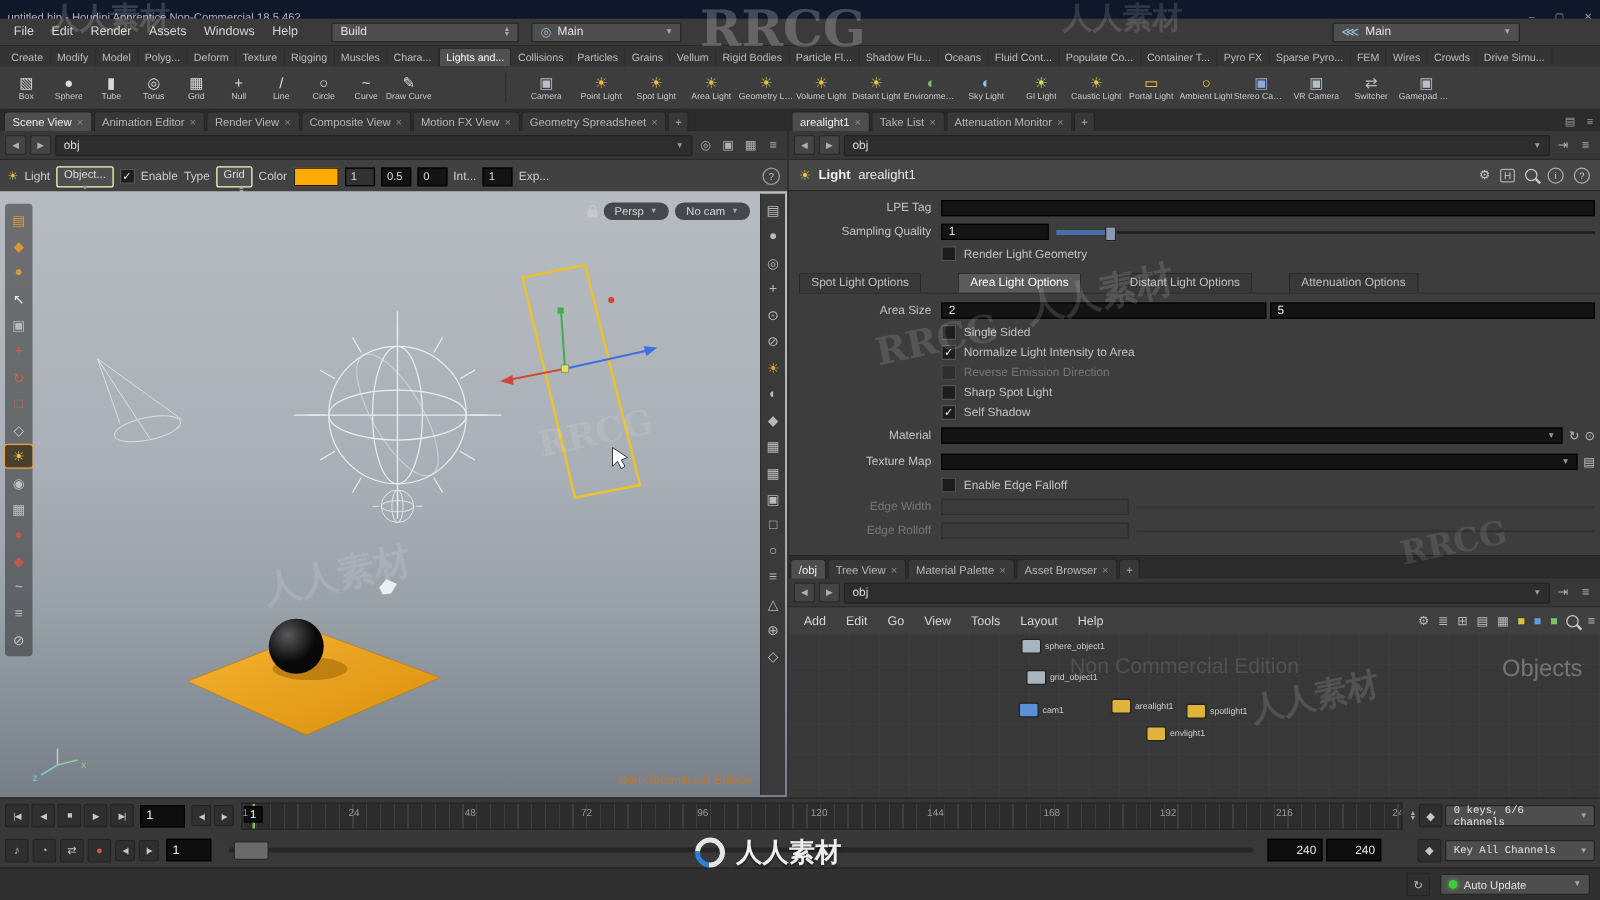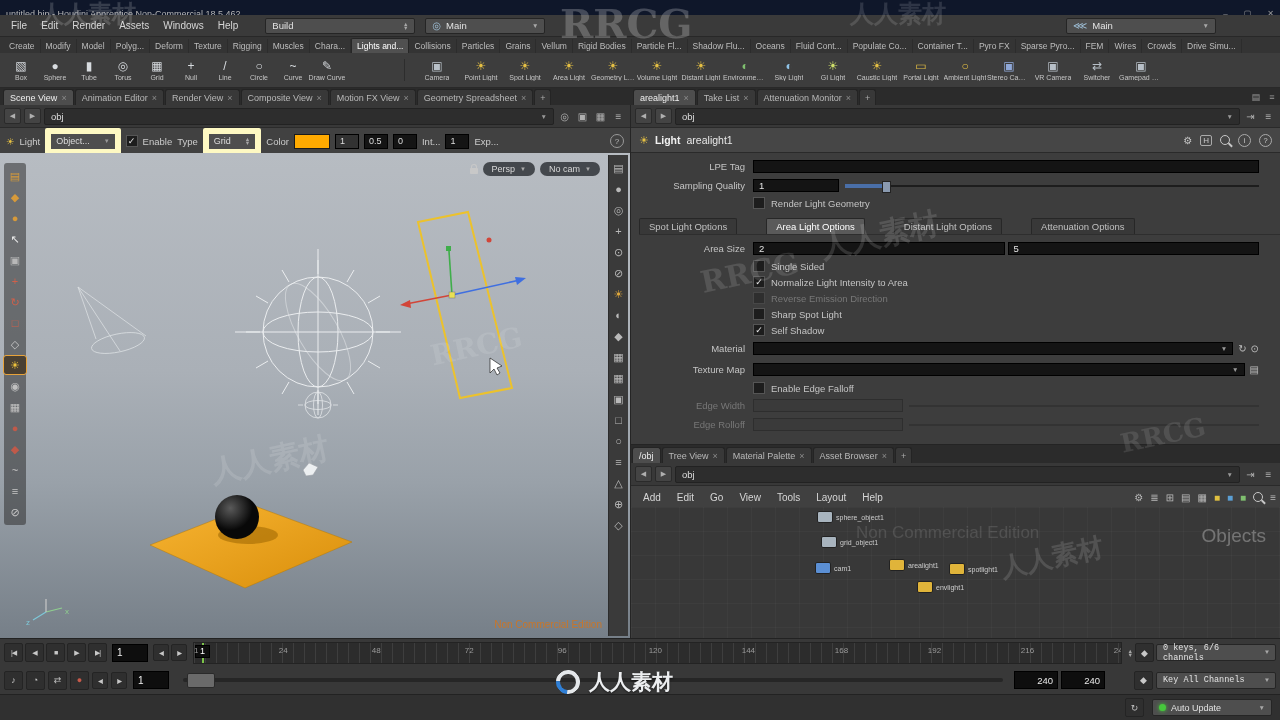--- a/index.html
+++ b/index.html
@@ -43,21 +43,21 @@
   
   .left-pane{position:absolute;top:105px;left:0;width:630px;height:533px;background:#3d3d3d;}
   .right-pane{position:absolute;top:105px;left:630px;width:650px;height:533px;background:#3d3d3d;border-left:1px solid #252525;box-sizing:border-box;}
   .pathbar{height:22px;display:flex;align-items:center;gap:3px;padding:0 4px;background:#383838;border-bottom:1px solid #2a2a2a;}
   .navbtn{width:15px;height:14px;display:flex;align-items:center;justify-content:center;font-size:7px;color:#b0b0b0;background:#444;border:1px solid #2a2a2a;border-radius:2px;}
   .path-combo{flex:1;height:15px;background:#2d2d2d;border:1px solid #222;border-radius:2px;display:flex;align-items:center;padding:0 6px;font-size:9.5px;color:#ddd;gap:4px;}
   .path-combo .arrow{margin-left:auto;font-size:6.5px;color:#999;}
   .mini-icon{width:15px;text-align:center;font-size:10px;color:#b0b0b0;}
   
   .light-toolbar{height:26px;display:flex;align-items:center;gap:5px;padding:0 6px;background:#414141;border-bottom:1px solid #2a2a2a;font-size:9.5px;color:#ccc;}
-  .lt-combo{height:15px;background:#4e4e4e;border:6px solid #fef9c3;border-radius:2px;display:flex;align-items:center;padding:0 5px;gap:14px;font-size:9px;color:#ddd;}
+  .lt-combo{height:15px;background:#4e4e4e;border:1px solid #fef9c3;border-radius:2px;display:flex;align-items:center;padding:0 5px;gap:4px;font-size:9px;color:#ddd;flex-direction:column;}
   .lt-field{background:#141414;border:1px solid #000;color:#ddd;height:13px;display:flex;align-items:center;padding:0 4px;font-size:9px;min-width:14px;}
   .lt-field.light{background:#323232;}
   .swatch{width:34px;height:13px;border:1px solid #1a1a1a;}
   .cb{width:10px;height:10px;background:#1d1d1d;border:1px solid #555;display:inline-flex;align-items:center;justify-content:center;flex:none;}
   .cb.on::after{content:"✓";color:#e8e8e8;font-size:9px;line-height:9px;}
   .qmark{width:12px;height:12px;border:1px solid #999;border-radius:50%;display:flex;align-items:center;justify-content:center;font-size:8px;color:#bbb;margin-left:4px;}
   .flexspace{flex:1;}
   
   .viewport{position:absolute;top:48px;left:0;right:0;bottom:0;background:linear-gradient(180deg,#b7bcc2 0%,#aab0b7 45%,#99a1a9 68%,#767f88 100%);overflow:hidden;}
   .viewport svg{position:absolute;left:0;top:0;}
@@ -74,21 +74,21 @@
   .vp-watermark{position:absolute;right:28px;bottom:8px;color:#c8762a;font-size:10px;}
   
   .param-header{height:24px;display:flex;align-items:center;gap:6px;background:#464646;border-bottom:1px solid #2a2a2a;padding:0 8px;}
   .param-title{font-size:10.5px;color:#f0f0f0;font-weight:bold;}
   .param-name{font-size:10.5px;color:#e8e8e8;}
   .hdr-icons{margin-left:auto;display:flex;gap:8px;align-items:center;color:#c8c8c8;font-size:10px;}
   .circ{width:11px;height:11px;border:1px solid #aaa;border-radius:50%;display:flex;align-items:center;justify-content:center;font-size:7.5px;color:#ccc;}
   .icon-mag{width:8px;height:8px;border:1.5px solid #c8c8c8;border-radius:50%;position:relative;}
   .icon-mag::after{content:"";position:absolute;width:5px;height:1.5px;background:#c8c8c8;transform:rotate(45deg);right:-4px;bottom:-1px;}
   .param-body{padding:4px 0 0 0;}
-  .prow{display:flex;align-items:center;height:19px;padding-right:21px;}
+  .prow{display:flex;align-items:center;height:19px;padding-right:4px;}
   .prow.cbrow{height:16px;}
   .plabel{width:114px;text-align:right;padding-right:8px;font-size:9.5px;color:#c4c4c4;flex:none;white-space:nowrap;}
   .plabel.disabled,.cblabel.disabled{color:#777;}
   .pfield{background:#141414;border:1px solid #000;height:13px;display:flex;align-items:center;padding:0 5px;font-size:9.5px;color:#e4e4e4;box-sizing:border-box;}
   .pfield.disabled{background:#3a3a3a;border-color:#2e2e2e;color:#888;}
   .flexfill{flex:1;}
   .w80{width:86px;flex:none;}
   .w150{width:150px;flex:none;}
   .pslider{flex:1;height:13px;position:relative;margin-left:6px;}
   .pslider-track{position:absolute;left:0;right:0;top:6px;height:2px;background:#1d1d1d;}

